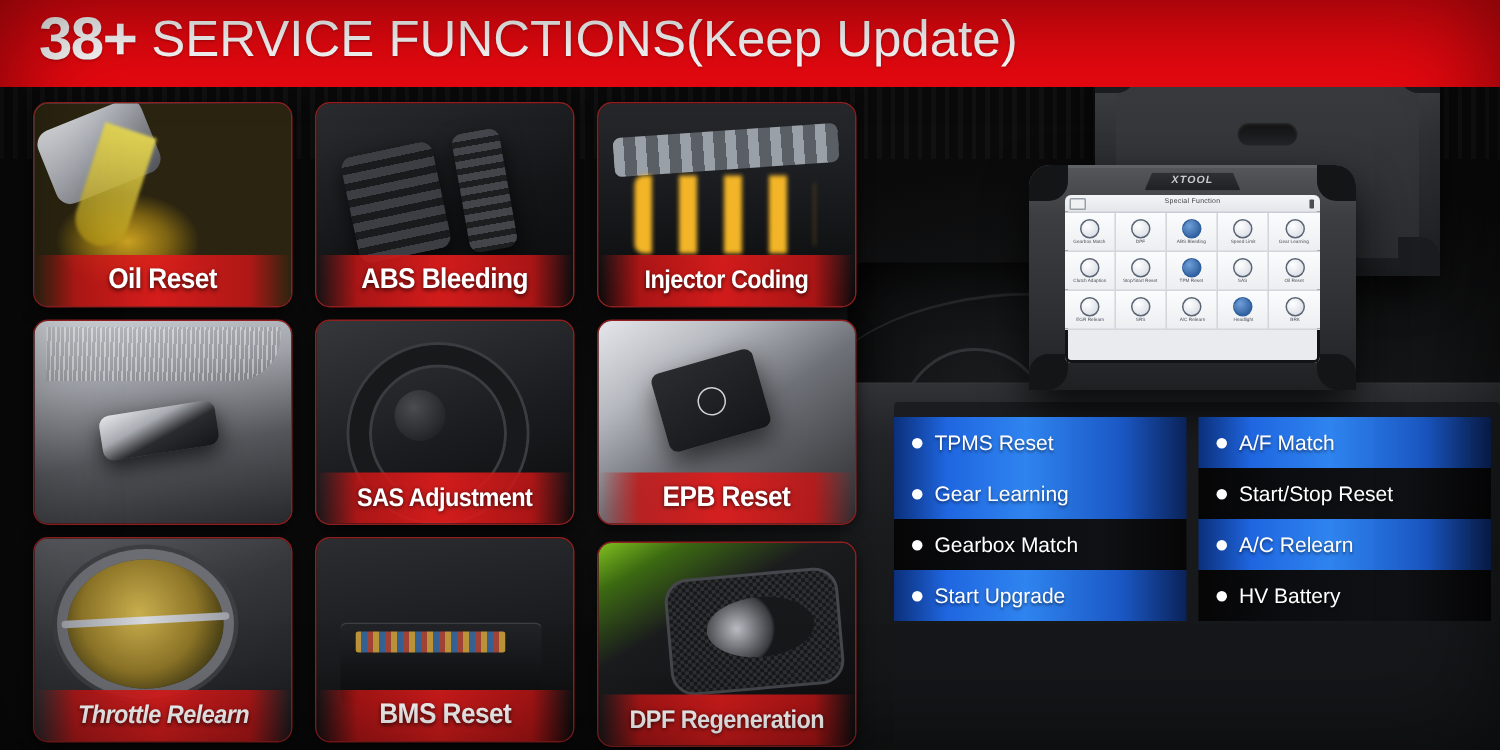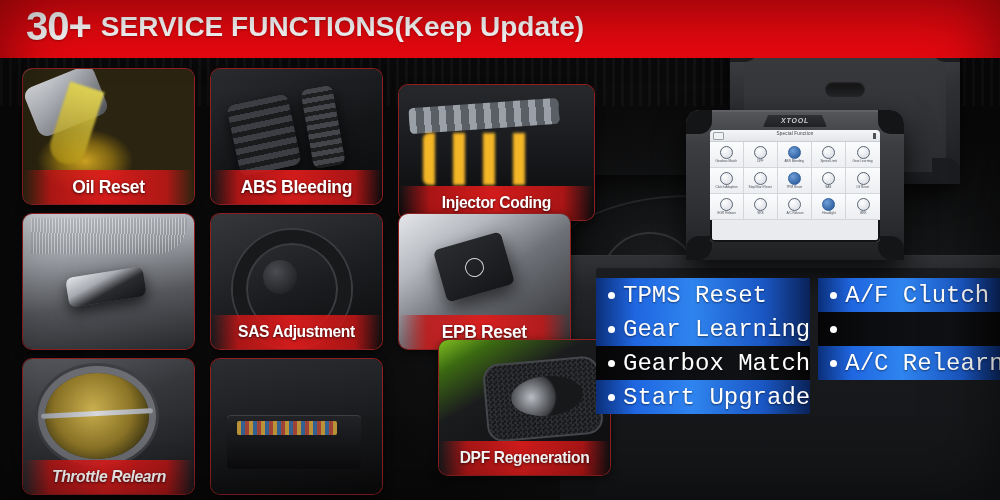--- a/index.html
+++ b/index.html
@@ -36,21 +36,21 @@
       border-top:1px solid rgba(180,182,190,.22);}
   .bg-shelf2{position:absolute;left:596px;top:268px;width:404px;height:232px;
       background:linear-gradient(180deg,#1b1c1f 0%,#141517 100%);
       border-radius:3px;}
 
   
   .banner{position:absolute;left:0;top:0;width:1000px;height:58px;background:#e8080f;z-index:6;}
   .banner-text{position:absolute;left:26px;top:4px;color:#fff;white-space:nowrap;
       text-shadow:0 1px 2px rgba(0,0,0,.28);}
   .banner-num{font-size:40px;font-weight:bold;letter-spacing:-1px;vertical-align:middle;}
-  .banner-rest{font-size:28px;font-weight:bold;vertical-align:middle;margin-left:10px;}
+  .banner-rest{font-size:34px;font-weight:normal;vertical-align:middle;margin-left:10px;}
 
   
   .tablet-back{position:absolute;left:730px;top:36px;width:230px;height:148px;z-index:5;
       background:linear-gradient(180deg,#46484c 0%,#303236 35%,#242629 75%,#1b1c1f 100%);
       border-radius:16px;box-shadow:0 10px 26px rgba(0,0,0,.72);}
   .tablet-back .inner{position:absolute;left:14px;top:9px;right:14px;bottom:12px;
       background:linear-gradient(180deg,#3a3c40 0%,#2b2d30 100%);border-radius:9px;}
   .tablet-back .cam{position:absolute;left:50%;top:46px;margin-left:-20px;width:40px;height:15px;
       border-radius:8px;background:linear-gradient(180deg,#111 0%,#242528 100%);
       box-shadow:inset 0 1px 2px rgba(255,255,255,.12);}
@@ -176,21 +176,21 @@
       background:
         radial-gradient(circle at 28% 50%, #b9bcc2 0%, #3a3c40 42%, #17181a 46%),
         radial-gradient(circle at 74% 50%, #b9bcc2 0%, #3a3c40 42%, #17181a 46%);
       transform:rotate(-5deg);}
 
   
   .fn-panel{position:absolute;left:596px;top:278px;width:398px;height:206px;z-index:8;
       display:grid;grid-template-columns:1fr 1fr;gap:0 8px;align-content:start;}
   .fn-col{display:flex;flex-direction:column;}
   .fn-item{height:34px;display:flex;align-items:center;gap:8px;padding-left:12px;
-      color:#fff;font-size:24px;white-space:nowrap;font-family:Liberation Mono, monospace;}
+      color:#fff;font-size:14px;white-space:nowrap;}
   .fn-item.blue{background:linear-gradient(90deg,#0b2f7a 0%,#1f66e0 18%,#2f84ef 45%,#1a57c4 78%,#0a2258 100%);}
   .fn-item.dark{background:linear-gradient(90deg,#050506 0%,#0c0d10 30%,#101114 70%,#060607 100%);}
   .fn-dot{width:7px;height:7px;border-radius:50%;background:#fff;flex:0 0 auto;}
   .fn-label{text-shadow:0 1px 2px rgba(0,0,0,.5);}
 
   .masklayer{position:absolute;inset:0;pointer-events:none;
       box-shadow:inset 0 0 70px rgba(0,0,0,.55);z-index:9;}
 </style>
 </head>
 <body>
@@ -203,21 +203,21 @@
   <div class="dash-sweep"></div>
   <div class="gauge g1"></div>
   <div class="gauge g2"></div>
   <div class="gauge g3"></div>
   <div class="gauge g4"></div>
   <div class="bg-shelf"></div>
   <div class="bg-shelf2"></div>
 
   <div class="banner">
     <div class="banner-text">
-      <span class="banner-num">30+</span><span class="banner-rest">SERVICE FUNCTIONS(Keep Update)</span>
+      <span class="banner-num">38+</span><span class="banner-rest">SERVICE FUNCTIONS(Keep Update)</span>
     </div>
   </div>
 
   <div class="tablet-back">
     <div class="inner"></div>
     <div class="cam"></div>
     <div class="tb-corner tb-c1"></div>
     <div class="tb-corner tb-c2"></div>
     <div class="tb-corner tb-c3"></div>
     <div class="tb-corner tb-c4"></div>
@@ -306,21 +306,21 @@
         <div class="band">
           <span>Oil Reset</span>
         </div>
       </div>
       <div class="tile" style="left: 210px; top: 68px;">
         <div class="photo ph-abs"></div>
         <div class="band">
           <span>ABS Bleeding</span>
         </div>
       </div>
-      <div class="tile sm" style="left: 398px; top: 84px; padding-left: 24px;">
+      <div class="tile sm" style="left: 398px; top: 68px;">
         <div class="photo ph-inj"></div>
         <div class="band">
           <span>Injector Coding</span>
         </div>
       </div>
       <div class="tile sm" style="left: 22px; top: 213px;">
         <div class="photo ph-key"></div>
       </div>
       <div class="tile sm" style="left: 210px; top: 213px;">
         <div class="photo ph-sas"></div>
@@ -335,22 +335,25 @@
         </div>
       </div>
       <div class="tile sm" style="left: 22px; top: 358px; font-style: italic;">
         <div class="photo ph-thr"></div>
         <div class="band">
           <span>Throttle Relearn</span>
         </div>
       </div>
       <div class="tile" style="left: 210px; top: 358px;">
         <div class="photo ph-bms"></div>
-      </div>
-      <div class="tile sm" style="left: 398px; top: 339px; margin-left: 40px;">
+        <div class="band">
+          <span>BMS Reset</span>
+        </div>
+      </div>
+      <div class="tile sm" style="left: 398px; top: 361px;">
         <div class="photo ph-dpf"></div>
         <div class="band">
           <span>DPF Regeneration</span>
         </div>
       </div>
     </div>
 
   <div class="fn-panel" id="fn-panel">
       <div class="fn-col">
         <div class="fn-item blue">
@@ -366,26 +369,31 @@
           <span class="fn-label">Gearbox Match</span>
         </div>
         <div class="fn-item blue">
           <span class="fn-dot"></span>
           <span class="fn-label">Start Upgrade</span>
         </div>
       </div>
       <div class="fn-col">
         <div class="fn-item blue">
           <span class="fn-dot"></span>
-          <span class="fn-label">A/F Clutch</span>
+          <span class="fn-label">A/F Match</span>
         </div>
         <div class="fn-item dark">
           <span class="fn-dot"></span>
+          <span class="fn-label">Start/Stop Reset</span>
         </div>
         <div class="fn-item blue">
           <span class="fn-dot"></span>
           <span class="fn-label">A/C Relearn</span>
+        </div>
+        <div class="fn-item dark">
+          <span class="fn-dot"></span>
+          <span class="fn-label">HV Battery</span>
         </div>
       </div>
     </div>
 
   <div class="masklayer"></div>
 </div>
 
 </body></html>

